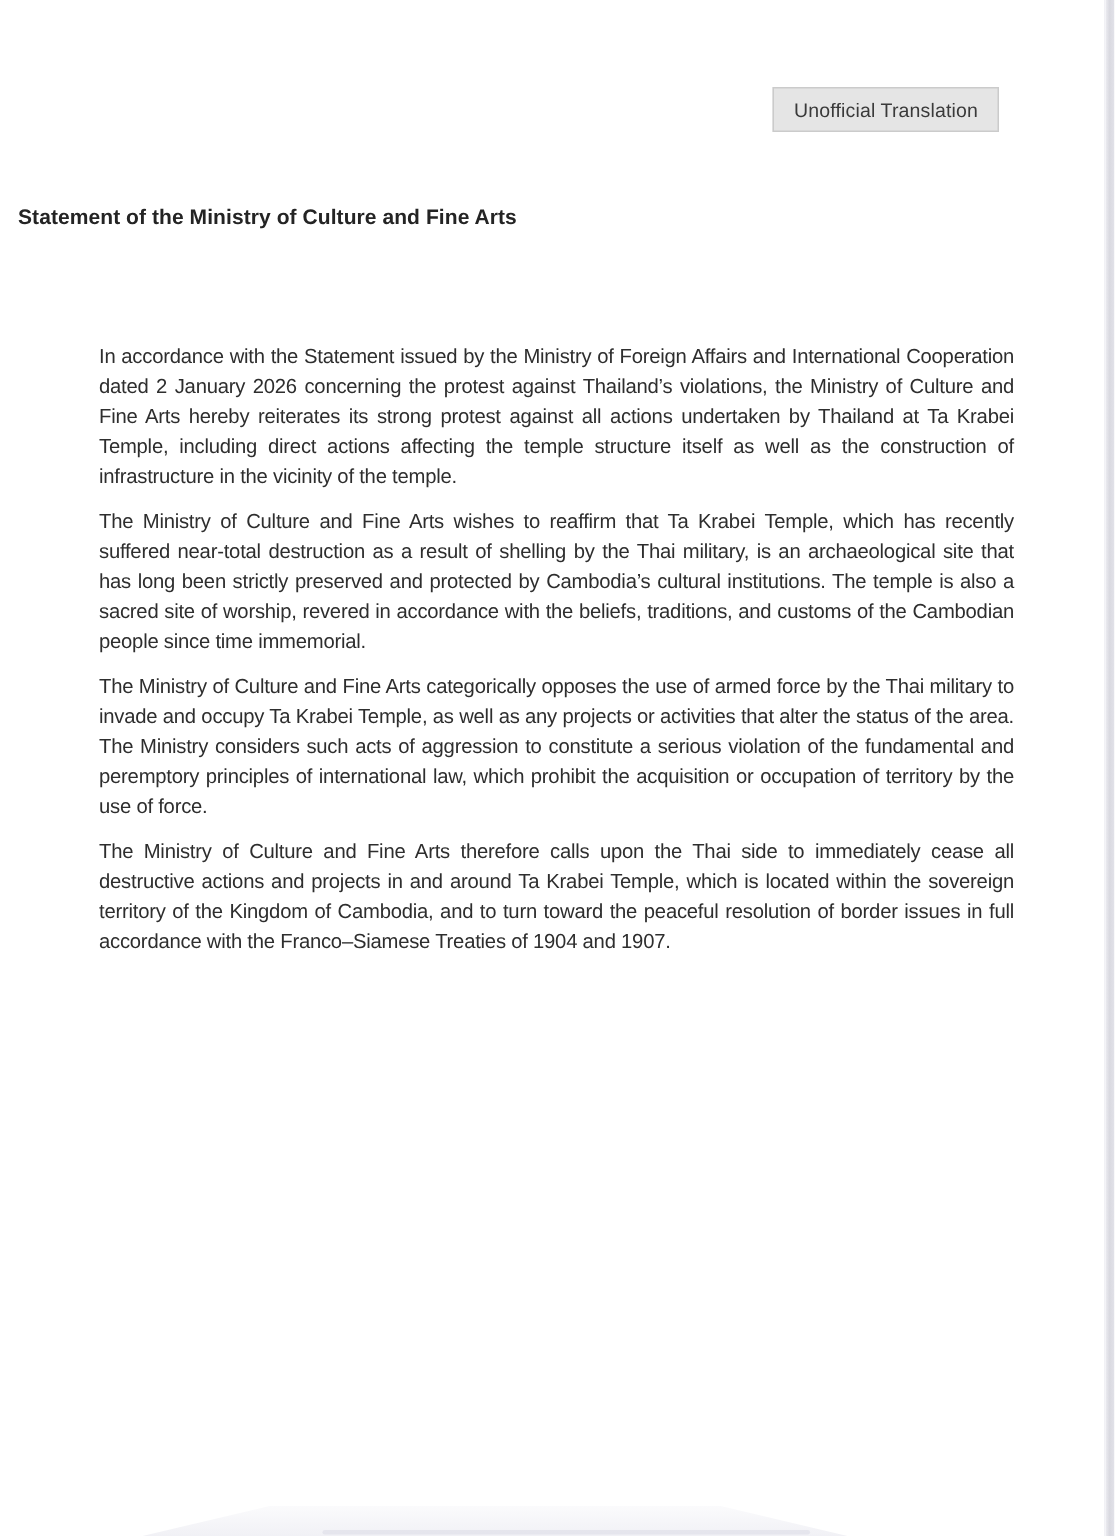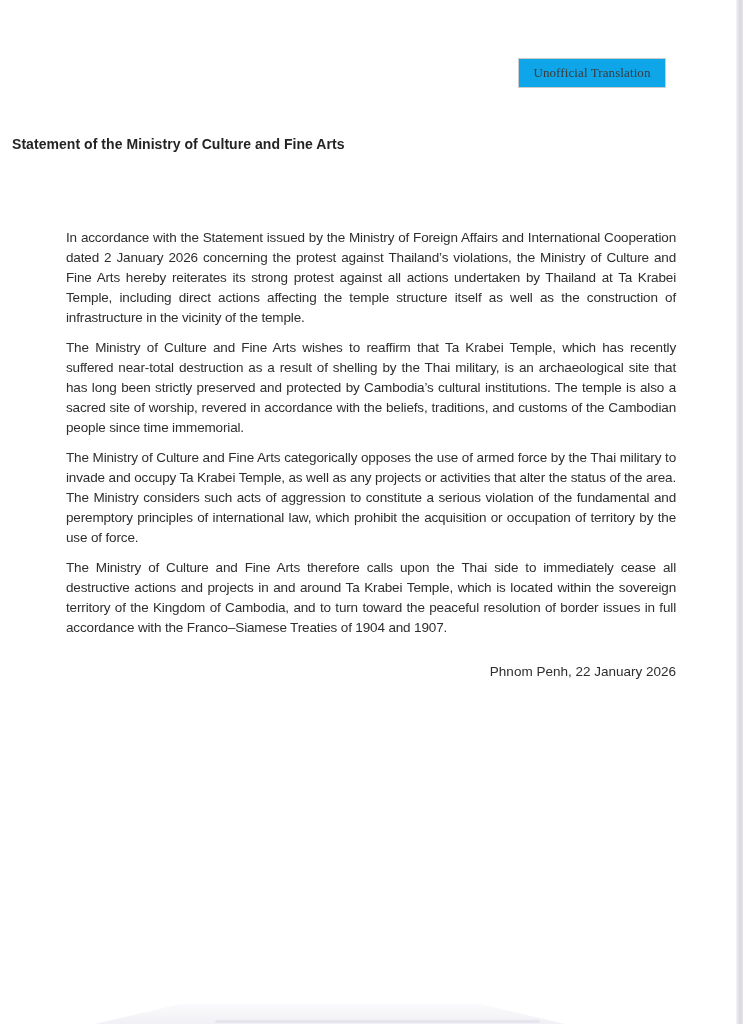--- a/index.html
+++ b/index.html
@@ -37,29 +37,28 @@
     bottom: 1px; left: 215px;
     width: 325px; height: 3px;
     background: rgba(219,219,230,0.55);
     border-radius: 2px;
   }
   .badge {
     position: absolute;
     top: 58px; right: 77px;
     min-width: 148px; height: 30px;
     border: 1px solid #cbcbcb;
-    background: #0ea5e9;
+    background: #e5e5e5;
     display: flex;
     align-items: center;
     justify-content: center;
     padding: 0 13px;
     font-size: 13px;
     color: #3a3a3a;
     letter-spacing: 0.1px;
-    font-family: Liberation Serif, serif;
   }
   .doc-title {
     position: absolute;
     top: 134px; left: 12px;
     width: 100%;
     text-align: left;
     font-weight: bold;
     font-size: 14px;
     line-height: 20px;
     color: #242424;
@@ -91,20 +90,19 @@
 
   <div class="doc-title">
     <div>Statement of the Ministry of Culture and Fine Arts</div>
   </div>
 
   <div class="content">
     <p>In accordance with the Statement issued by the Ministry of Foreign Affairs and International Cooperation dated 2 January 2026 concerning the protest against Thailand’s violations, the Ministry of Culture and Fine Arts hereby reiterates its strong protest against all actions undertaken by Thailand at Ta Krabei Temple, including direct actions affecting the temple structure itself as well as the construction of infrastructure in the vicinity of the temple.</p>
     <p>The Ministry of Culture and Fine Arts wishes to reaffirm that Ta Krabei Temple, which has recently suffered near-total destruction as a result of shelling by the Thai military, is an archaeological site that has long been strictly preserved and protected by Cambodia’s cultural institutions. The temple is also a sacred site of worship, revered in accordance with the beliefs, traditions, and customs of the Cambodian people since time immemorial.</p>
     <p>The Ministry of Culture and Fine Arts categorically opposes the use of armed force by the Thai military to invade and occupy Ta Krabei Temple, as well as any projects or activities that alter the status of the area. The Ministry considers such acts of aggression to constitute a serious violation of the fundamental and peremptory principles of international law, which prohibit the acquisition or occupation of territory by the use of force.</p>
     <p>The Ministry of Culture and Fine Arts therefore calls upon the Thai side to immediately cease all destructive actions and projects in and around Ta Krabei Temple, which is located within the sovereign territory of the Kingdom of Cambodia, and to turn toward the peaceful resolution of border issues in full accordance with the Franco–Siamese Treaties of 1904 and 1907.</p>
-    <div class="signoff">Phnom Penh, 22 January 2026</div>
   </div>
 
   <div class="bottom-shadow"></div>
   <div class="bottom-bar"></div>
   <div class="scan-edge-right"></div>
 
 </div>
 
 </body></html>

